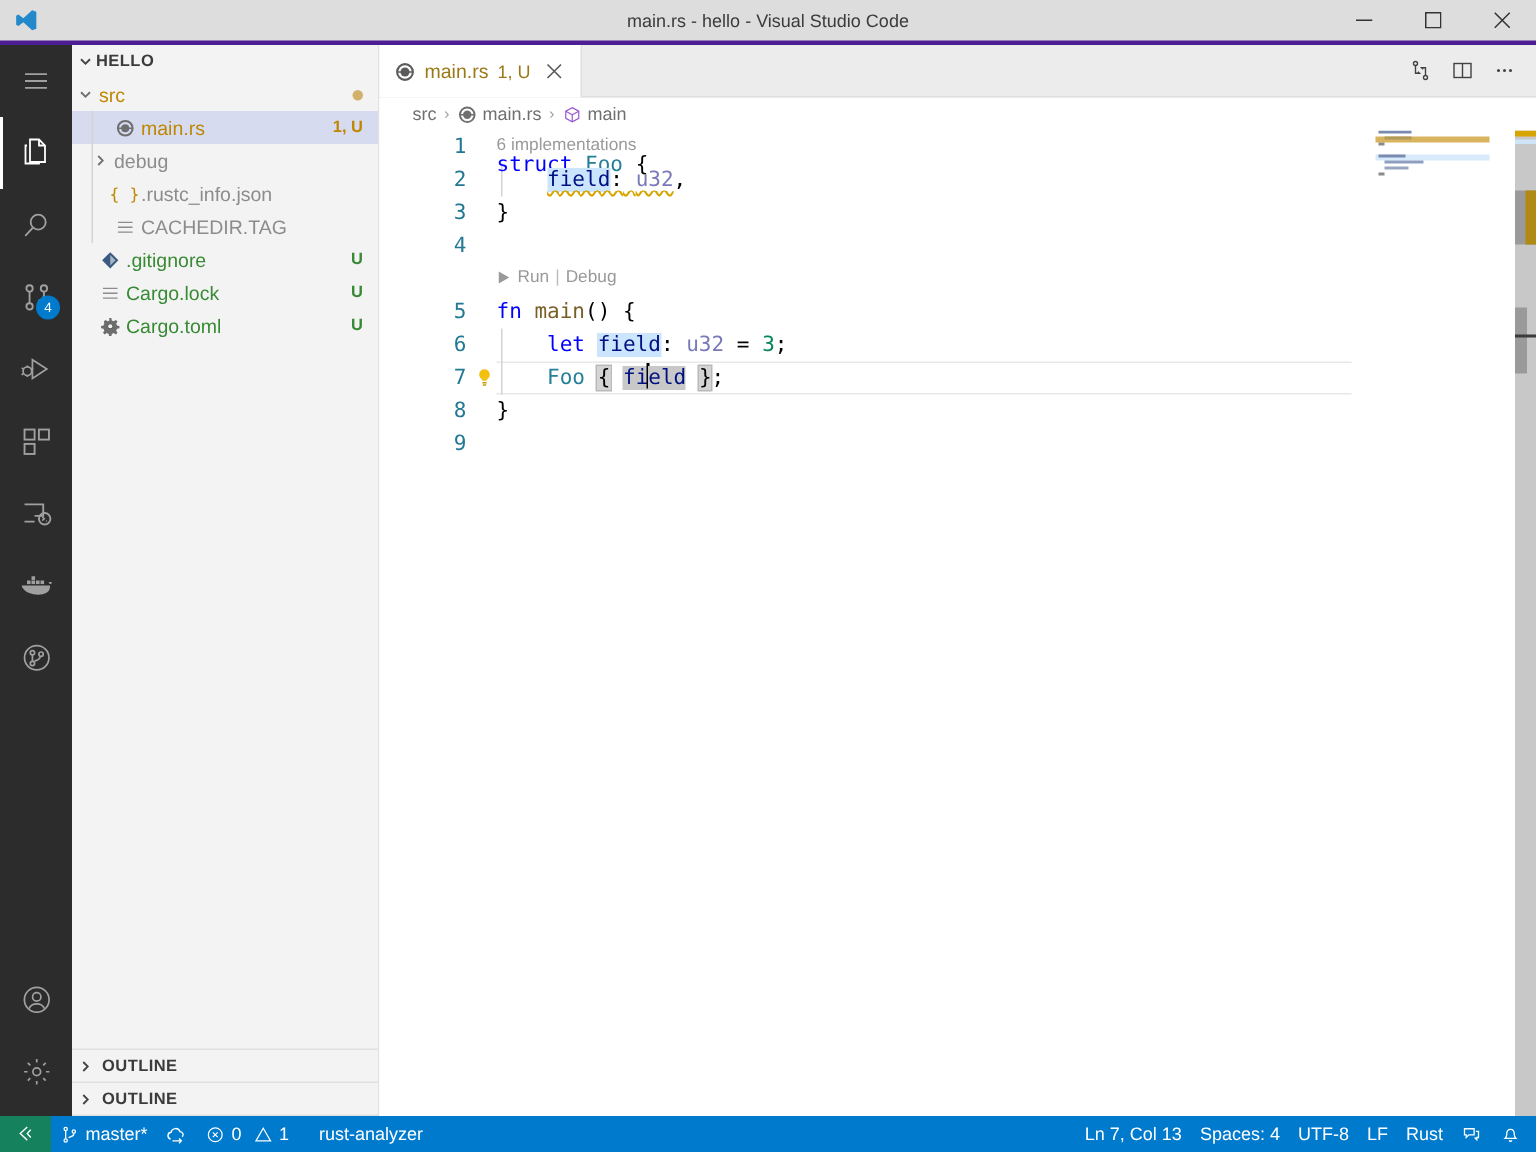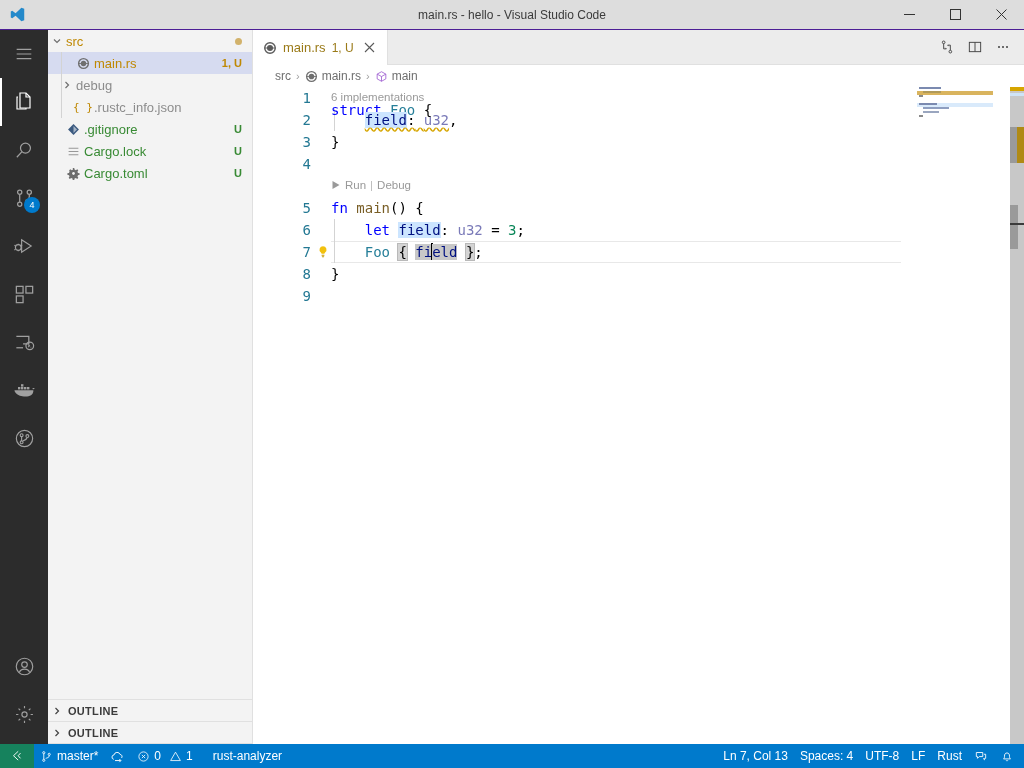--- a/index.html
+++ b/index.html
@@ -11,21 +11,21 @@
     background: #ffffff;
     -webkit-font-smoothing: antialiased;
   }
   #app { position: relative; width: 1024px; height: 768px; }
 
   
   .titlebar {
     position: absolute; top: 0; left: 0; width: 1024px; height: 30px;
     background: #dddddd; color: #333333;
     display: flex; align-items: center;
-    border-bottom: 1px solid #4c1d95;
+    border-bottom: 3px solid #4c1d95;
   }
   .titlebar-logo {
     width: 35px; height: 30px; display: flex;
     align-items: center; justify-content: center;
   }
   .titlebar-title {
     position: absolute; left: 0; width: 1024px; text-align: center;
     font-size: 12px; color: #3b3b3b; line-height: 30px;
     pointer-events: none;
   }
@@ -395,20 +395,28 @@
       <svg width="23" height="23" viewBox="0 0 24 24" fill="none" stroke="currentColor" stroke-width="1.2">
         <circle cx="12" cy="12" r="2.7"></circle>
         <path d="M12 3.2v2.4M12 18.4v2.4M3.2 12h2.4M18.4 12h2.4M5.8 5.8l1.7 1.7M16.5 16.5l1.7 1.7M18.2 5.8l-1.7 1.7M7.5 16.5l-1.7 1.7"></path>
       </svg>
       </span>
     </div>
   </div>
 
   <div class="sidebar">
 
+    <div class="sb-section-title">
+      <span class="tw">
+        <svg width="10" height="10" viewBox="0 0 10 10" fill="none" stroke="#424242" stroke-width="1.2">
+            <path d="M2 3.5 5 6.5 8 3.5"></path>
+          </svg>
+      </span>
+      <span>HELLO</span>
+    </div>
 
     <div class="tree" id="file-tree">
         <div class="tree-row">
           <span class="tw" style="margin-left: 4px;">
             <svg width="10" height="10" viewBox="0 0 10 10" fill="none" stroke="#6f6f6f" stroke-width="1.2">
               <path d="M2 3.5 5 6.5 8 3.5"></path>
             </svg>
           </span>
           <span class="tlabel c-gold">src</span>
           <span class="dot"></span>
@@ -435,20 +443,30 @@
           </span>
           <span class="tlabel c-gray">debug</span>
         </div>
         <div class="tree-row">
           <span class="indent-guide"></span>
           <span class="tw" style="margin-left: 14px;"></span>
           <span class="ficon">
             <span style="color:#bf8803;font-size:11px;font-family:'DejaVu Sans Mono',monospace">{ }</span>
           </span>
           <span class="tlabel c-gray">.rustc_info.json</span>
+        </div>
+        <div class="tree-row">
+          <span class="indent-guide"></span>
+          <span class="tw" style="margin-left: 14px;"></span>
+          <span class="ficon">
+            <svg width="13" height="13" viewBox="0 0 16 16" stroke="#8c8c8c" stroke-width="1.1">
+              <path d="M2 4h12M2 8h12M2 12h12"></path>
+            </svg>
+          </span>
+          <span class="tlabel c-gray">CACHEDIR.TAG</span>
         </div>
         <div class="tree-row">
           <span class="tw" style="margin-left: 4px;"></span>
           <span class="ficon">
             <svg width="13" height="13" viewBox="0 0 24 24" fill="#3b5a80">
               <path d="M12 2 22 12 12 22 2 12z"></path>
               <path d="M12 5.5 18.5 12 12 18.5z" fill="#ffffff" opacity=".55"></path>
             </svg>
           </span>
           <span class="tlabel c-green">.gitignore</span>

